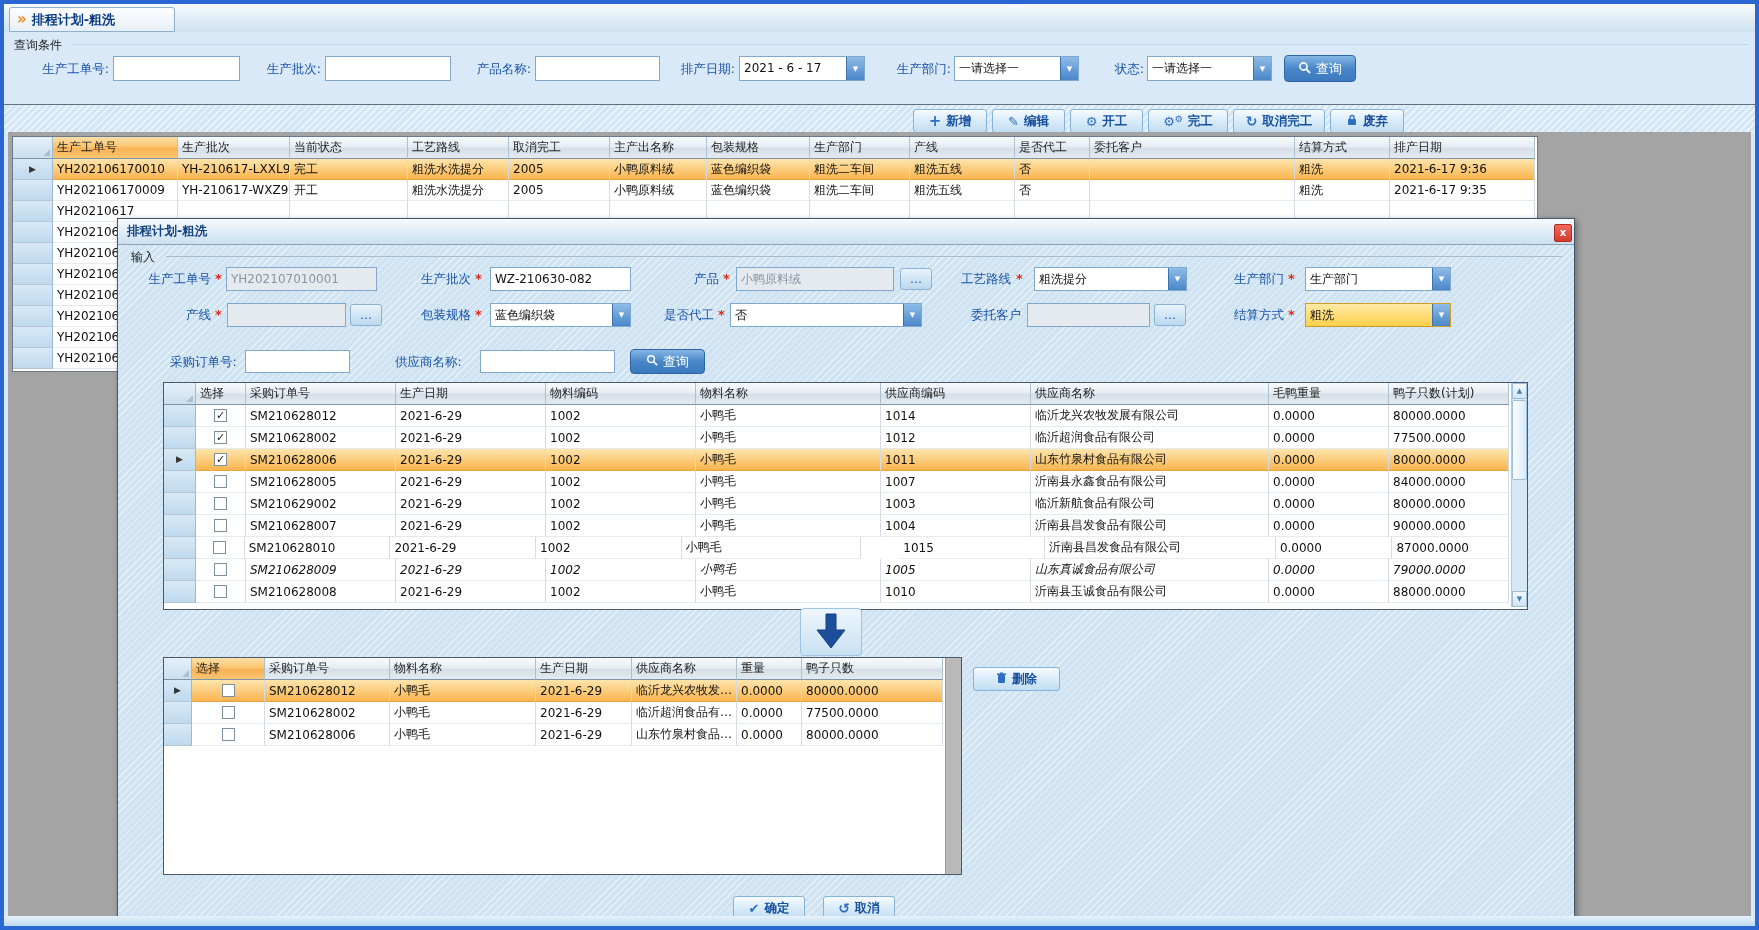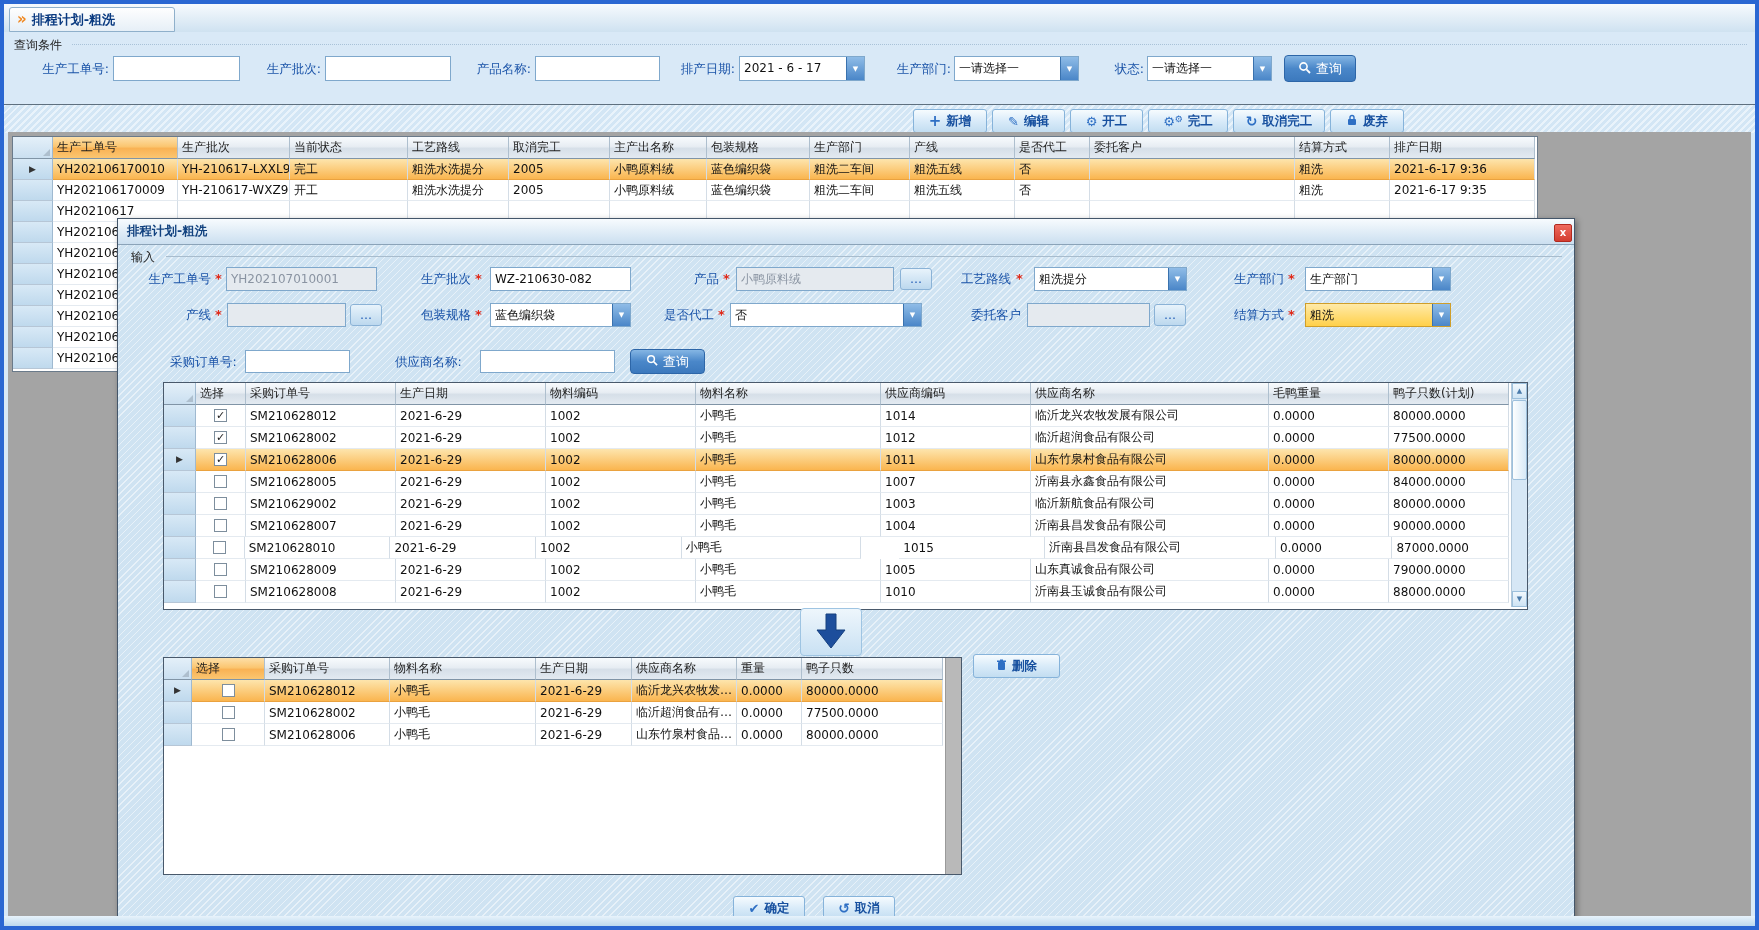--- a/index.html
+++ b/index.html
@@ -514,21 +514,21 @@
             </div>
             <div class="g-cell" style="width: 150px;">SM210628010</div>
             <div class="g-cell" style="width: 150px;">2021-6-29</div>
             <div class="g-cell" style="width: 150px;">1002</div>
             <div class="g-cell" style="width: 185px;">小鸭毛</div>
             <div class="g-cell" style="width: 150px; margin-left: 38px;">1015</div>
             <div class="g-cell" style="width: 238px;">沂南县昌发食品有限公司</div>
             <div class="g-cell" style="width: 120px;">0.0000</div>
             <div class="g-cell" style="width: 120px;">87000.0000</div>
           </div>
-          <div class="g-row" style="height: 22px;">
+          <div class="g-row" style="height: 22px; font-style: italic;">
             <div class="g-selcell" style="width: 32px;"></div>
             <div class="g-cell g-check" style="width: 50px;">
               <span class="cbx"></span>
             </div>
             <div class="g-cell" style="width: 150px;">SM210628009</div>
             <div class="g-cell" style="width: 150px;">2021-6-29</div>
             <div class="g-cell" style="width: 150px;">1002</div>
             <div class="g-cell" style="width: 185px;">小鸭毛</div>
             <div class="g-cell" style="width: 150px;">1005</div>
             <div class="g-cell" style="width: 238px;">山东真诚食品有限公司</div>
@@ -610,21 +610,21 @@
             <div class="g-cell" style="width: 146px;">小鸭毛</div>
             <div class="g-cell" style="width: 96px;">2021-6-29</div>
             <div class="g-cell clip" style="width: 105px;">山东竹泉村食品有限公司</div>
             <div class="g-cell" style="width: 65px;">0.0000</div>
             <div class="g-cell" style="width: 141px;">80000.0000</div>
           </div>
         </div>
       <div id="graystrip"></div>
     </div>
 
-    <div class="btn-light" style="left:855px;top:435px;width:87px;height:24px;">
+    <div class="btn-light" style="left:855px;top:448px;width:87px;height:24px;">
       <span><svg width="11" height="12" viewBox="0 0 11 12">
             <rect x="2" y="3" width="7" height="8" rx="1" fill="#2e6fc4"></rect>
             <rect x="1" y="1.5" width="9" height="1.5" fill="#2e6fc4"></rect>
             <rect x="4" y="0.5" width="3" height="1.5" fill="#2e6fc4"></rect>
           </svg></span>
       <span>删除</span>
     </div>
 
     <div class="btn-light" style="left:615px;top:677px;width:72px;height:24px;">
       <span class="ic" style="font-size:13px;">✔</span>

